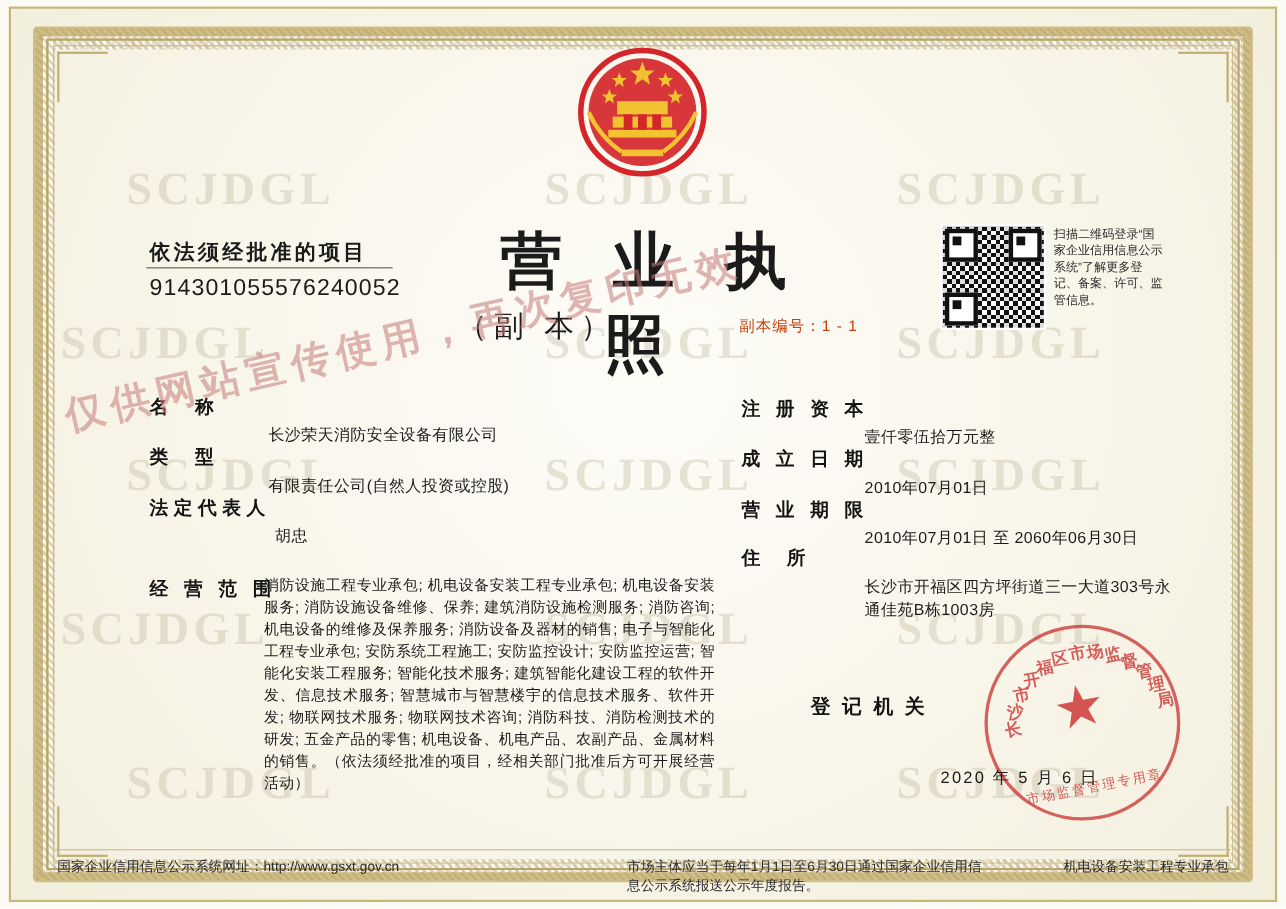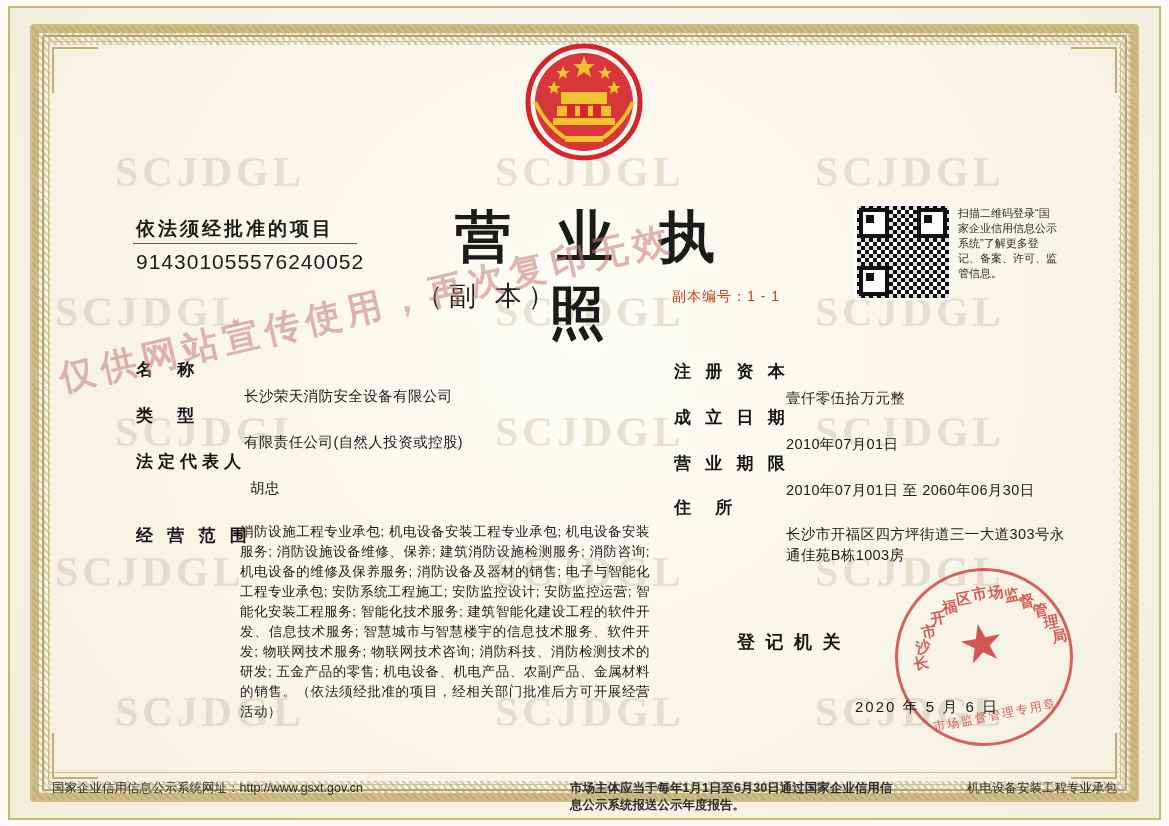--- a/index.html
+++ b/index.html
@@ -315,21 +315,21 @@
     background: #c9bb8a;
   }
   .footer {
     position: absolute;
     top: 780px;
     font-size: 12.5px;
     color: #2b2b2b;
     line-height: 17px;
   }
   .footer-left  { left: 52px;  width: 330px; }
-  .footer-mid   { left: 570px; width: 330px; text-align: left; font-weight: bold; }
+  .footer-mid   { left: 570px; width: 330px; text-align: left; }
   .footer-right { right: 52px; width: 260px; text-align: right; }
 
   
   .corner {
     position: absolute;
     width: 46px; height: 46px;
     border: 2px solid #c2ae72;
     box-sizing: border-box;
   }
   .c-tl { left: 52px;  top: 47px;  border-right: none; border-bottom: none; }

